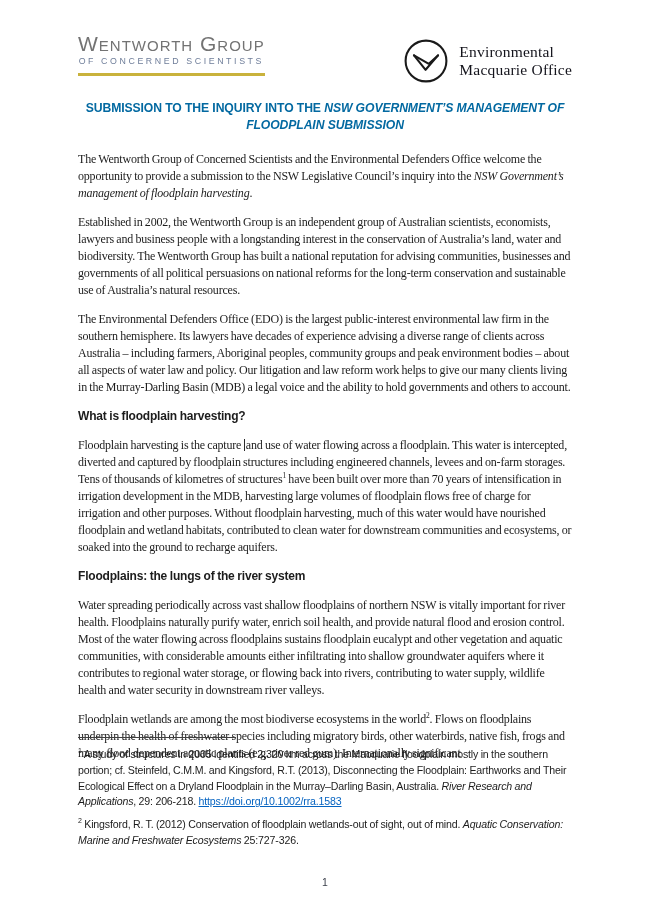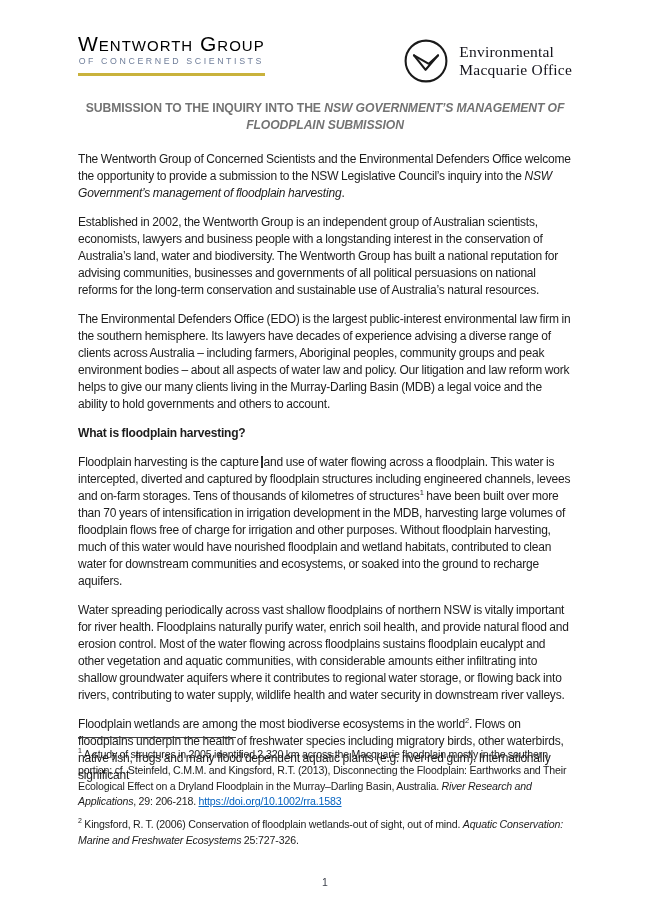--- a/index.html
+++ b/index.html
@@ -13,21 +13,21 @@
   }
   .page { position: absolute; inset: 0; padding: 33px 78px 0 78px; }
 
   
   .header { display: flex; justify-content: space-between; align-items: flex-start; }
   .wg-logo { text-align: center; }
   .wg-name {
     font-variant: small-caps;
     font-size: 21px; line-height: 22px;
     letter-spacing: 1px;
-    color: #000000;
+    color: #737373;
     font-weight: 400;
   }
   .wg-sub {
     font-size: 8.8px; line-height: 11px;
     letter-spacing: 2.6px;
     color: #6e7d99;
     margin-top: 1px;
     white-space: nowrap;
   }
   .wg-rule { height: 3px; background: #c9b23c; margin-top: 6px; }
@@ -38,39 +38,39 @@
     font-family: "Liberation Serif", serif;
     font-size: 15.5px; line-height: 18px;
     color: #14141c;
     letter-spacing: 0.2px;
   }
 
   
   .title-block {
     text-align: center;
     margin-top: 15px;
-    color: #737373;
+    color: #0369a1;
     font-weight: bold;
     font-size: 12.2px;
     line-height: 17px;
     letter-spacing: -0.1px;
   }
   .italic { font-style: italic; }
 
   
   .content { margin-top: 17px; }
   .content p, .content h3 {
     font-size: 12px;
     line-height: 17px;
     letter-spacing: -0.2px;
     word-spacing: -0.4px;
     margin: 0 0 12px 0;
   }
   .content h3 { font-weight: bold; margin-top: 7px; }
-  .content p { font-weight: normal; }
+  .content p { font-weight: normal; font-family: Liberation Serif, serif; }
 
   sup { font-size: 7.5px; vertical-align: super; line-height: 0; }
   a.doi { color: #0563c1; }
 
   .text-cursor {
     display: inline-block;
     width: 1.2px; height: 12px;
     background: #2b2b2b;
     vertical-align: -2px;
     margin-right: 1px;
@@ -127,27 +127,28 @@
     <div><span>SUBMISSION TO THE INQUIRY INTO THE </span><span class="italic">NSW GOVERNMENT’S MANAGEMENT OF</span></div>
     <div class="italic">FLOODPLAIN SUBMISSION</div>
   </section>
 
   <main class="content" id="doc-content">
       <p><span>The Wentworth Group of Concerned Scientists and the Environmental Defenders Office welcome the opportunity to provide a submission to the NSW Legislative Council’s inquiry into the </span><span class="italic">NSW Government’s management of floodplain harvesting</span><span>.</span></p>
       <p><span>Established in 2002, the Wentworth Group is an independent group of Australian scientists, economists, lawyers and business people with a longstanding interest in the conservation of Australia’s land, water and biodiversity. The Wentworth Group has built a national reputation for advising communities, businesses and governments of all political persuasions on national reforms for the long-term conservation and sustainable use of Australia’s natural resources.</span></p>
       <p><span>The Environmental Defenders Office (EDO) is the largest public-interest environmental law firm in the southern hemisphere. Its lawyers have decades of experience advising a diverse range of clients across Australia – including farmers, Aboriginal peoples, community groups and peak environment bodies – about all aspects of water law and policy. Our litigation and law reform work helps to give our many clients living in the Murray-Darling Basin (MDB) a legal voice and the ability to hold governments and others to account.</span></p>
       <h3><span>What is floodplain harvesting?</span></h3>
       <p><span>Floodplain harvesting is the capture </span><span class="text-cursor"></span><span>and use of water flowing across a floodplain. This water is intercepted, diverted and captured by floodplain structures including engineered channels, levees and on-farm storages. Tens of thousands of kilometres of structures</span><sup>1</sup><span> have been built over more than 70 years of intensification in irrigation development in the MDB, harvesting large volumes of floodplain flows free of charge for irrigation and other purposes. Without floodplain harvesting, much of this water would have nourished floodplain and wetland habitats, contributed to clean water for downstream communities and ecosystems, or soaked into the ground to recharge aquifers.</span></p>
+      <h3><span>Floodplains: the lungs of the river system</span></h3>
       <p><span>Water spreading periodically across vast shallow floodplains of northern NSW is vitally important for river health. Floodplains naturally purify water, enrich soil health, and provide natural flood and erosion control. Most of the water flowing across floodplains sustains floodplain eucalypt and other vegetation and aquatic communities, with considerable amounts either infiltrating into shallow groundwater aquifers where it contributes to regional water storage, or flowing back into rivers, contributing to water supply, wildlife health and water security in downstream river valleys.</span></p>
       <p><span>Floodplain wetlands are among the most biodiverse ecosystems in the world</span><sup>2</sup><span>. Flows on floodplains underpin the health of freshwater species including migratory birds, other waterbirds, native fish, frogs and many flood dependent aquatic plants (e.g. river red gum). Internationally significant</span></p>
     </main>
 
   <div class="footnotes">
     <div class="fn-rule"></div>
     <div id="fn-list">
         <p><sup>1</sup><span> A study of structures in 2005 identified 2,320 km across the Macquarie floodplain mostly in the southern portion; cf. Steinfeld, C.M.M. and Kingsford, R.T. (2013), Disconnecting the Floodplain: Earthworks and Their Ecological Effect on a Dryland Floodplain in the Murray–Darling Basin, Australia. </span><span class="italic">River Research and Applications</span><span>, 29: 206-218. </span><a class="doi" href="#">https://doi.org/10.1002/rra.1583</a></p>
-        <p><sup>2</sup><span> Kingsford, R. T. (2006) Conservation of floodplain wetlands-out of sight, out of mind. </span><span class="italic">Aquatic Conservation: Marine and Freshwater Ecosystems</span><span> 25:727-326.</span></p>
+        <p><sup>2</sup><span> Kingsford, R. T. (2012) Conservation of floodplain wetlands-out of sight, out of mind. </span><span class="italic">Aquatic Conservation: Marine and Freshwater Ecosystems</span><span> 25:727-326.</span></p>
       </div>
   </div>
 
   <div class="page-number">1</div>
 
 </div>
 
 </body></html>

